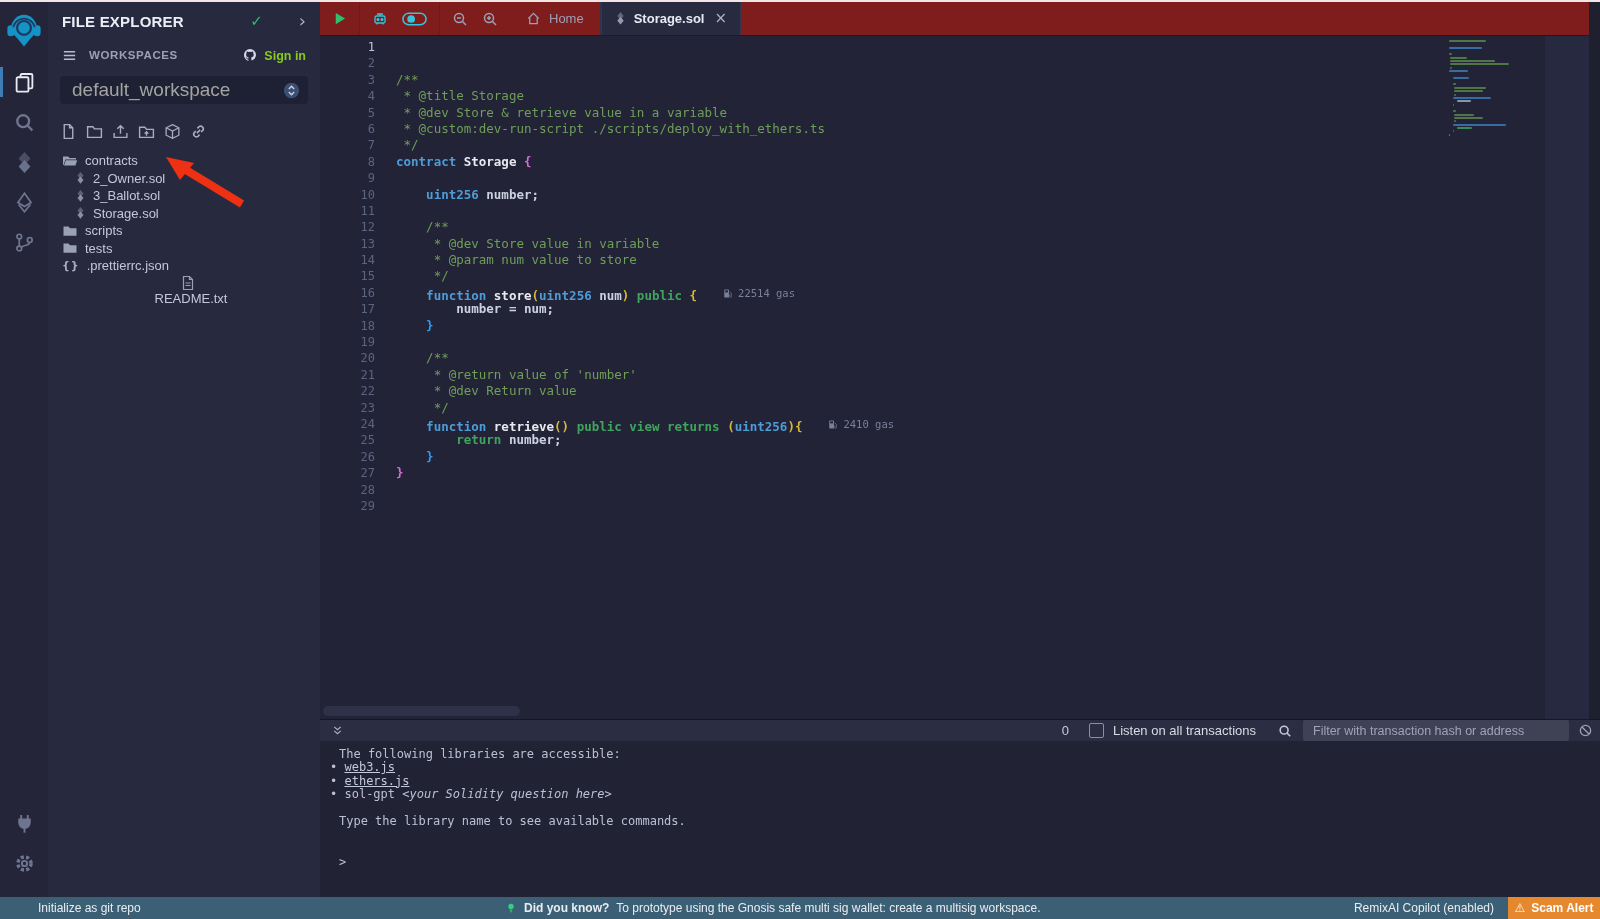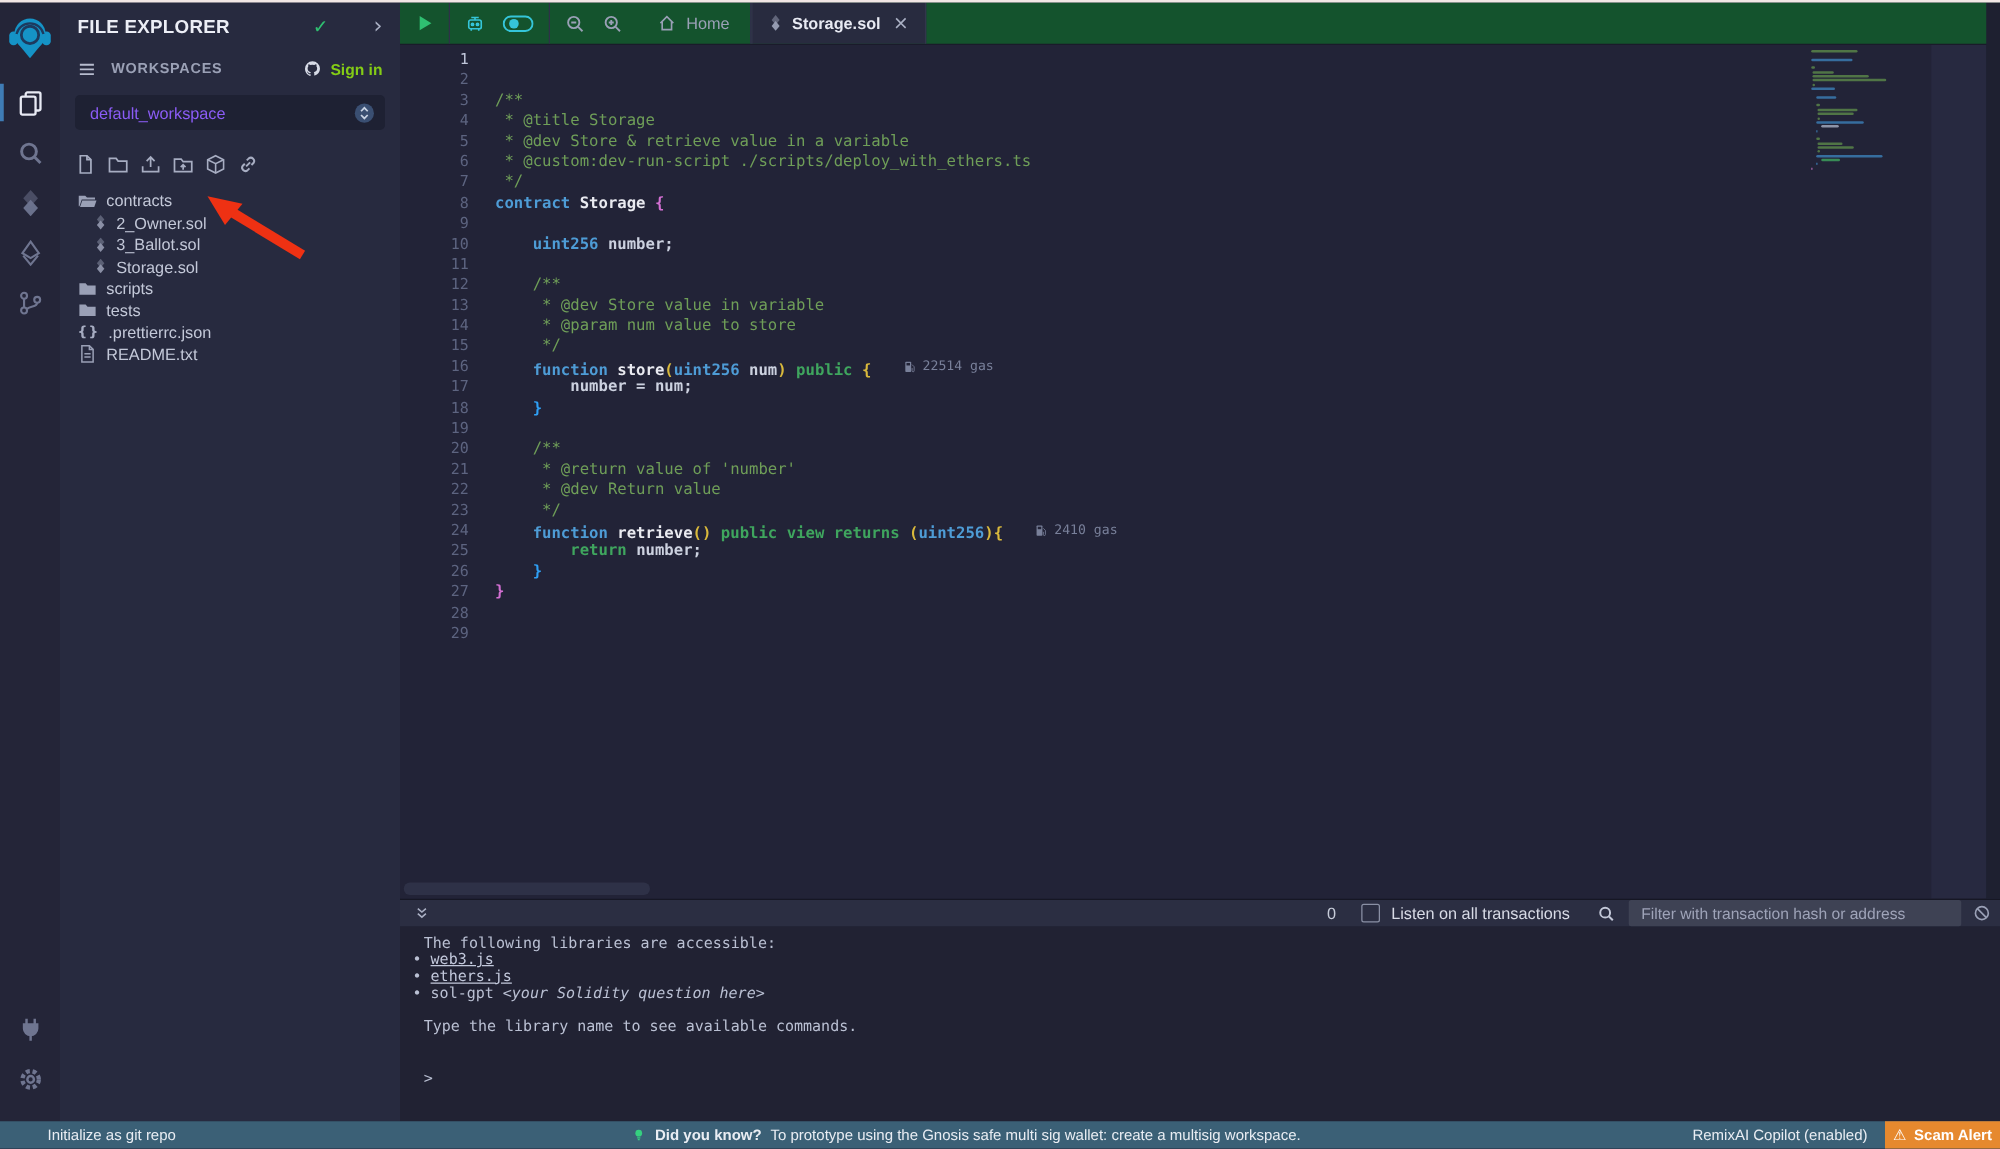--- a/index.html
+++ b/index.html
@@ -32,35 +32,35 @@
   .fe-header .spacer{flex:1;}
   .fe-check{color:#2fbf71;font-size:15px;margin-right:14px;cursor:pointer;}
   .fe-chevron{color:#aab0c4;font-size:18px;cursor:pointer;}
   .ws-row{display:flex;align-items:center;height:26px;padding:0 14px;margin-top:2px;color:#9ba1b6;}
   .ws-row .ic{width:15px;height:15px;color:#b7bcce;cursor:pointer;}
   .ws-label{font-size:11.5px;font-weight:bold;letter-spacing:.6px;margin-left:12px;}
   .signin{margin-left:auto;display:flex;align-items:flex-end;gap:6px;color:#84cc16;font-size:12.5px;cursor:pointer;font-weight:bold;}
   .signin .ic{width:16px;height:16px;color:#d6dae6;}
   .ws-select{margin:8px 12px 0 12px;height:28px;background:#1e2133;border-radius:4px;display:flex;align-items:center;
     padding:0 8px 0 12px;cursor:pointer;}
-  .ws-select .val{font-size:13px;color:#8b5cf6;}
+  .ws-select .val{font-size:19px;color:#a3a3a3;}
   .ws-select .ic{margin-left:auto;width:17px;height:17px;}
   #fe-actions{display:flex;align-items:center;gap:9px;padding:0 12px;margin-top:16px;height:22px;}
   .fe-act{color:#a7adc2;cursor:pointer;display:flex;}
   .fe-act .ic{width:17px;height:17px;}
   #fe-tree{margin-top:10px;}
   .tree-row{display:flex;align-items:center;height:17.5px;font-size:13px;color:#c3c8d8;cursor:pointer;white-space:nowrap;}
   .tree-row .ic{margin-right:7px;color:#9aa0b6;}
   .tree-row .ic.sol{color:#8f95ab;width:11px;height:12px;}
   .tree-row .ic.br{color:#a7adc2;font-size:11px;font-weight:bold;letter-spacing:1px;}
   #annot-arrow{position:absolute;left:112px;top:150px;width:90px;height:58px;pointer-events:none;z-index:5;}
 
   
   #editor{position:absolute;left:320px;right:0;top:2px;height:717px;background:#222337;}
-  #ed-toolbar{position:absolute;left:0;right:0;top:0;height:33px;background:#14532d;display:flex;align-items:center;
+  #ed-toolbar{position:absolute;left:0;right:0;top:0;height:33px;background:#7f1d1d;display:flex;align-items:center;
     border-bottom:1px solid #1a1b2a;}
   .tb-group{display:flex;align-items:center;height:100%;padding:0 12px;gap:14px;}
   .sep{width:1px;height:33px;background:#2e3148;}
   .tb-btn{display:flex;align-items:center;justify-content:center;color:#9aa0b6;cursor:pointer;}
   .tb-btn .ic{width:16px;height:16px;}
   .tb-btn.run{color:var(--green,#2fbf71);}
   .tb-btn.run .ic{width:15px;height:15px;}
   .tb-btn.ai{color:var(--accent,#35c5d9);}
   .tb-btn.toggle .ic{width:25px;height:14px;}
   .tab-home{display:flex;align-items:center;gap:8px;color:#9aa0b6;font-size:13px;padding:0 16px;height:100%;cursor:pointer;}
@@ -351,21 +351,21 @@
             <svg viewBox="0 0 16 16" fill="currentColor">
               <path d="M1.5 3.5h5L8 5.3h6.5v7.5H1.5Z"></path>
             </svg>
           </span>
           <span>tests</span>
         </div>
         <div class="tree-row" style="padding-left: 14px;">
           <span class="ic br ic-text">{}</span>
           <span>.prettierrc.json</span>
         </div>
-        <div class="tree-row" style="padding-left: 14px;">
+        <div class="tree-row" style="padding-left: 14px; flex-direction: column;">
           <span class="ic">
             <svg viewBox="0 0 16 16" fill="none" stroke="currentColor" stroke-width="1.2">
               <path d="M3.5 1.5h6l3 3v10h-9Z"></path>
               <path d="M9.5 1.5v3h3"></path>
               <path d="M5.5 8h5M5.5 10.5h5"></path>
             </svg>
           </span>
           <span>README.txt</span>
         </div>
       </div>

